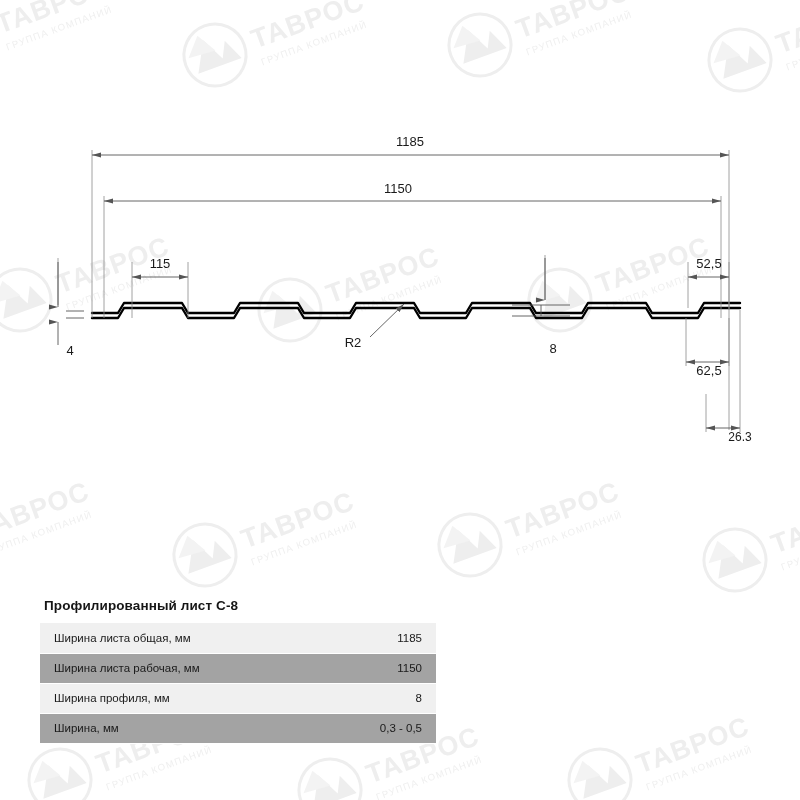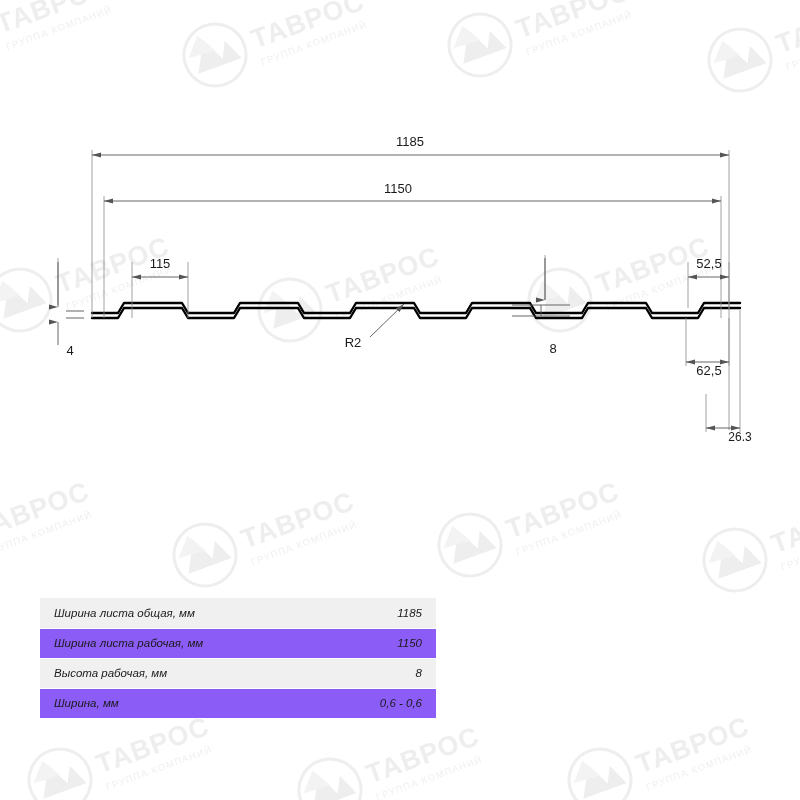--- a/index.html
+++ b/index.html
@@ -49,27 +49,26 @@
     color: #161616;
     padding: 0 0 10px 4px;
     letter-spacing: 0.1px;
   }
   .spec-table {
     width: 100%;
     border-collapse: collapse;
   }
   .spec-table tr {
     height: 30px;
-    font-style: italic;
   }
   .spec-table tr.odd td {
     background: #f0f0f0;
   }
   .spec-table tr.even td {
-    background: #8b5cf6;
+    background: #a3a3a3;
   }
   .spec-table td {
     font-size: 11.5px;
     color: #1a1a1a;
     border-bottom: 1px solid #ffffff;
     padding: 0;
     vertical-align: middle;
   }
   .spec-table td.label {
     padding-left: 14px;
@@ -264,35 +263,36 @@
       <text class="dim" x="709" y="268" text-anchor="middle">52,5</text>
       <text class="dim" x="709" y="375" text-anchor="middle">62,5</text>
       <text class="dim-small" x="740" y="441" text-anchor="middle">26.3</text>
       <text class="dim" x="553" y="353" text-anchor="middle">8</text>
       <text class="dim" x="70" y="355" text-anchor="middle">4</text>
       <text class="dim" x="353" y="347" text-anchor="middle">R2</text>
     </g>
   </svg>
 
   <div class="spec-panel">
+    <div class="spec-title">Профилированный лист С-8</div>
     <table class="spec-table">
       <tbody>
         <tr class="odd">
           <td class="label">Ширина листа общая, мм</td>
           <td class="value">1185</td>
         </tr>
         <tr class="even">
           <td class="label">Ширина листа рабочая, мм</td>
           <td class="value">1150</td>
         </tr>
         <tr class="odd">
-          <td class="label">Высота рабочая, мм</td>
+          <td class="label">Ширина профиля, мм</td>
           <td class="value">8</td>
         </tr>
         <tr class="even">
           <td class="label">Ширина, мм</td>
-          <td class="value">0,6 - 0,6</td>
+          <td class="value">0,3 - 0,5</td>
         </tr>
       </tbody>
     </table>
   </div>
 
 </div>
 
 </body></html>

